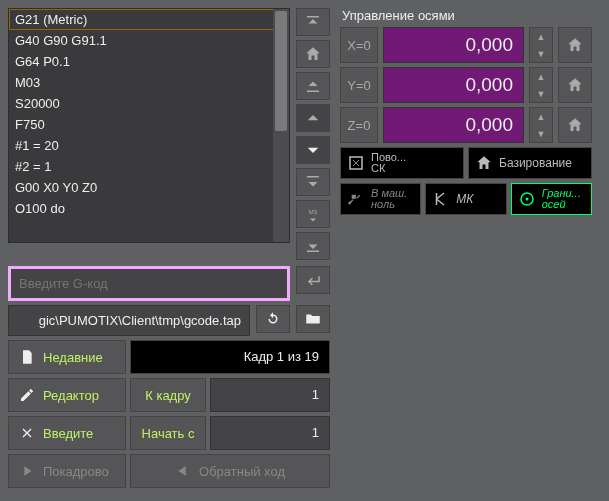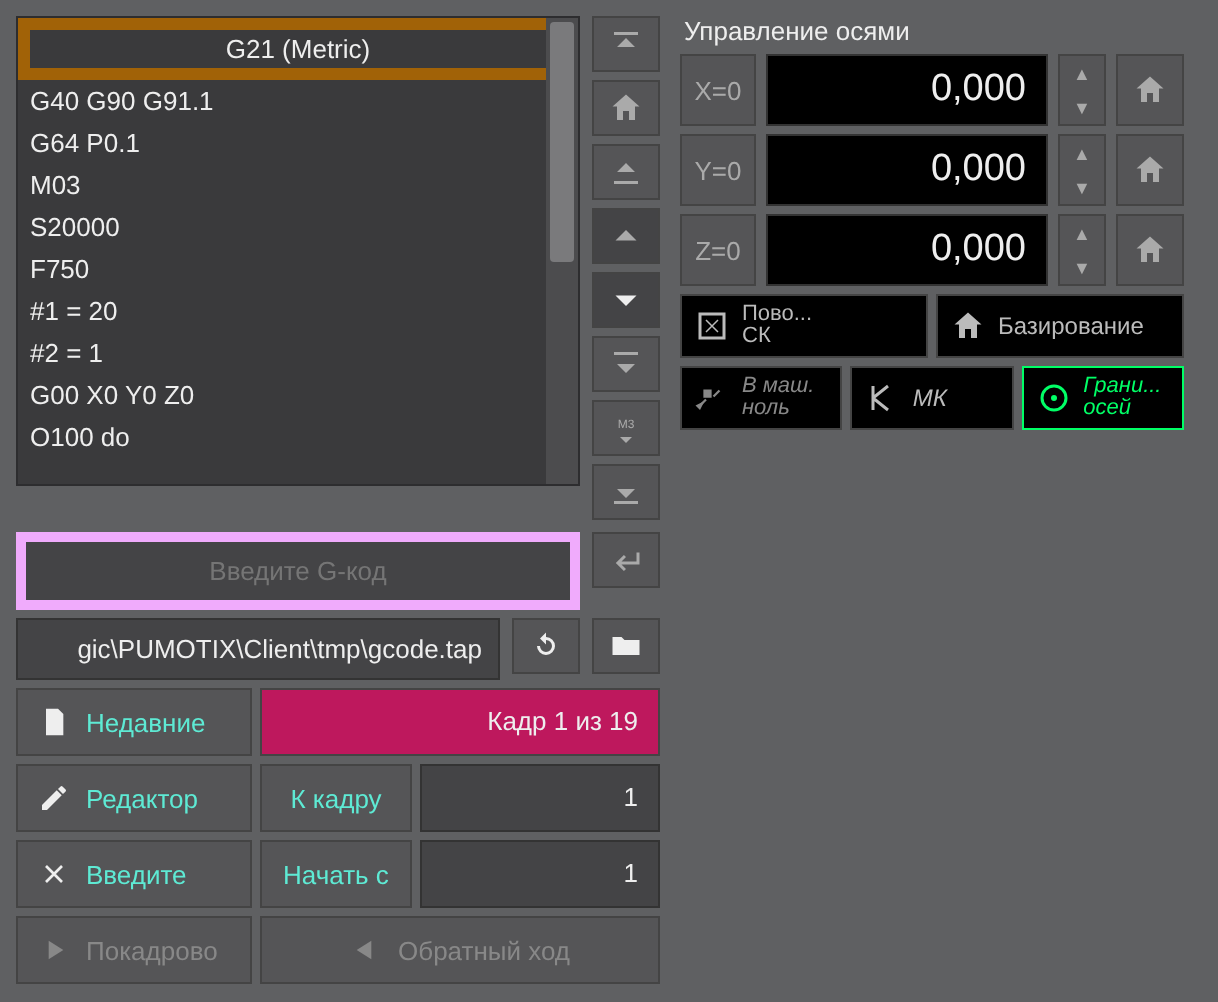--- a/index.html
+++ b/index.html
@@ -44,23 +44,22 @@
     position: relative;
     overflow: hidden;
   }
   .gcode-line {
     padding: 3px 6px;
     color: #eee;
     font-size: 13px;
     white-space: nowrap;
   }
   .gcode-line.selected {
-    border: 6px solid #a16207;
-    padding: 2px 16px;
-    text-align: center;
+    border: 1px solid #a16207;
+    padding: 2px 5px;
   }
   .scrollbar-right {
     position: absolute;
     right: 0;
     top: 0;
     bottom: 0;
     width: 16px;
     background: #4c4c4e;
   }
   .scrollbar-thumb {
@@ -93,25 +92,24 @@
   .icon-btn.dark { background: #444446; }
 
   .input-row {
     display: flex;
     gap: 6px;
     margin-bottom: 4px;
   }
   .text-input {
     flex: 1;
     background: #444446;
-    border: 5px solid #f0abfc;
+    border: 3px solid #f0abfc;
     padding: 7px 8px;
     color: #14b8a6;
     font-size: 13px;
-    text-align: center;
   }
   .path-display {
     flex: 1;
     background: #444446;
     border: 1px solid #333;
     padding: 7px 8px;
     color: #eee;
     font-size: 13px;
     overflow: hidden;
     white-space: nowrap;
@@ -119,21 +117,21 @@
   }
 
   .button-row {
     display: flex;
     gap: 4px;
     margin-bottom: 4px;
   }
   .btn {
     background: #555557;
     border: 1px solid #444;
-    color: #5eead4;
+    color: #bef264;
     padding: 8px 10px;
     font-size: 13px;
     display: flex;
     align-items: center;
     gap: 8px;
     cursor: pointer;
   }
   .btn.disabled { color: #888; }
   .btn svg { width: 16px; height: 16px; }
   .btn-wide { flex: 1; justify-content: center; }
@@ -146,21 +144,21 @@
     color: #eee;
     text-align: right;
     padding: 8px 10px;
     font-size: 13px;
   }
   .frame-label {
     flex: 1;
     text-align: right;
     padding: 8px 10px;
     color: #eee;
-    background: #be185d;
+    background: #000000;
     border: 1px solid #444;
   }
 
   
   .axis-row {
     display: flex;
     gap: 5px;
     margin-bottom: 4px;
   }
   .axis-label {
@@ -169,21 +167,21 @@
     border: 1px solid #444;
     color: #aaa;
     font-size: 13px;
     display: flex;
     align-items: center;
     justify-content: center;
     cursor: pointer;
   }
   .axis-value {
     flex: 1;
-    background: #000000;
+    background: #701a75;
     border: 1px solid #333;
     color: #eee;
     text-align: right;
     padding: 6px 10px;
     font-size: 19px;
     font-family: Arial;
   }
   .axis-spinner {
     width: 24px;
     background: #555557;

